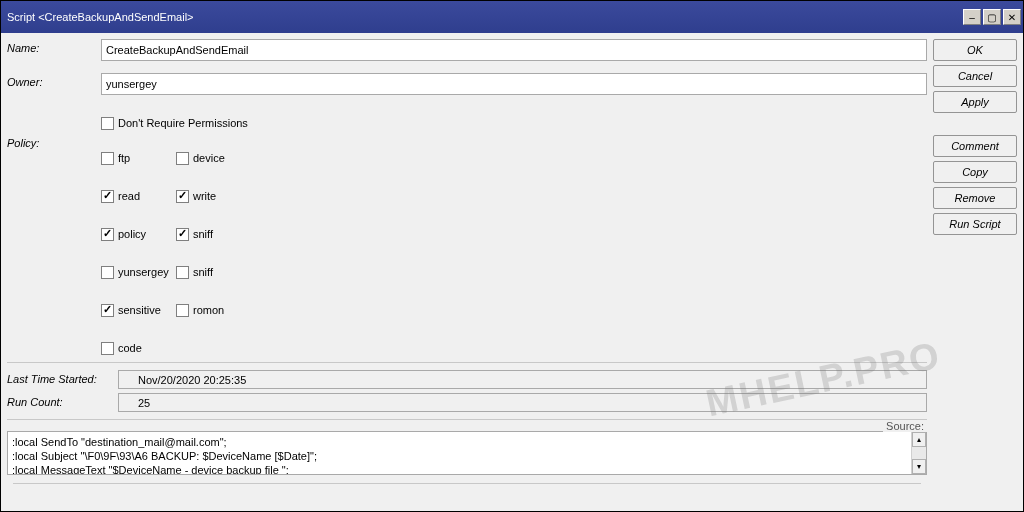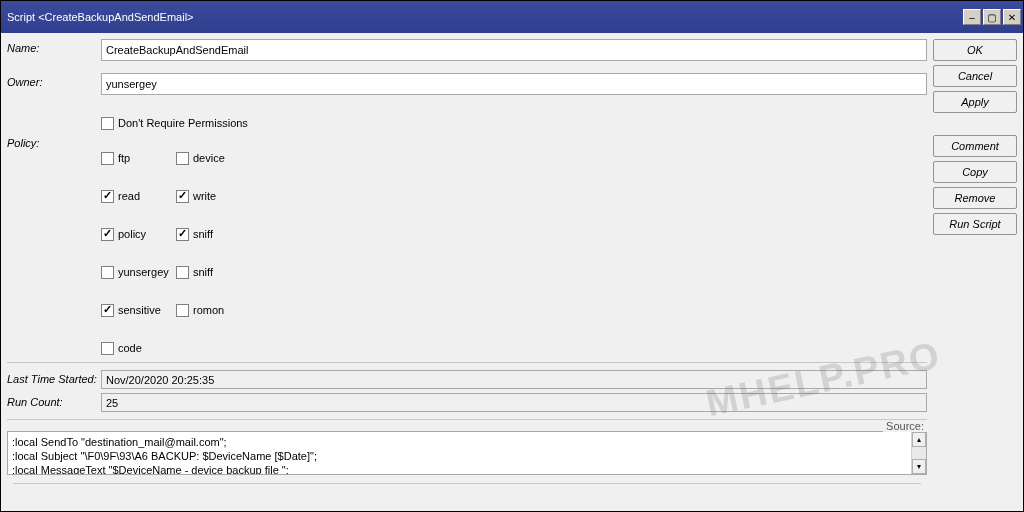--- a/index.html
+++ b/index.html
@@ -9,21 +9,21 @@
   .titlebar .title { flex: 1; }
   .titlebar-buttons { display: flex; gap: 2px; }
   .titlebar-btn { width: 18px; height: 16px; background: #D4D0C8; border: 1px solid #fff; border-right-color: #808080; border-bottom-color: #808080; display: flex; align-items: center; justify-content: center; font-size: 10px; font-family: "Segoe UI Symbol", sans-serif; color: #000; }
   .body { flex: 1; display: flex; padding: 6px 6px 6px 6px; gap: 6px; overflow: hidden; }
   .main-col { flex: 1; display: flex; flex-direction: column; gap: 4px; overflow: hidden; }
   .btn-col { width: 84px; display: flex; flex-direction: column; gap: 4px; }
   .btn { height: 22px; background: #F0F0F0; border: 1px solid #949494; border-radius: 2px; font-size: 11px; display: flex; align-items: center; justify-content: center; cursor: default; font-style: italic; }
   .form { display: flex; gap: 4px; align-items: flex-start; }
   .lbl { width: 90px; text-align: left; padding-top: 3px; color: #000; font-style: italic; }
   .field-input { flex: 1; height: 19px; background: #fff; border: 1px solid #A9A9A9; padding: 10px 4px; font-size: 11px; font-family: inherit; }
-  .readonly-field { flex: 1; height: 19px; background: #F0F0F0; border: 1px solid #A9A9A9; padding: 0 4px; font-size: 11px; display: flex; align-items: center; }
+  .readonly-field { flex: 1; height: 19px; background: #F0F0F0; border: 1px solid #A9A9A9; padding: 0 19px; font-size: 11px; display: flex; align-items: center; margin-left: 17px; }
   .chk-wrap { display: flex; gap: 4px; padding-top: 2px; margin-top: 16px; }
   .chk { width: 13px; height: 13px; background: #fff; border: 1px solid #7F7F7F; display: flex; align-items: center; justify-content: center; font-size: 10px; color: #000; line-height: 1; }
   .chk.checked::after { content: '✓'; font-weight: bold; font-size: 11px; margin-top:-2px; }
   .policy-grid { display: grid; grid-template-columns: 75px 120px; row-gap: 7px; }
   hr.sep { border: none; border-top: 1px solid #C8C8C8; margin: 3px 0; }
   .group-gap { height: 14px; }
   .source-wrap { position: relative; flex: 1; min-height: 0; margin-top: 4px; }
   .source-label { position: absolute; top: -11px; right: 0; background: #F0F0F0; padding: 0 3px; font-size: 11px; color: #555; }
   .source-box { width: 100%; height: 100%; background: #fff; border: 1px solid #A9A9A9; display:flex; }
   .source-text { flex:1; padding: 4px 4px; font-size: 11px; font-family: Tahoma, Arial; white-space: pre; overflow: hidden; color:#000; line-height: 1.25; }

